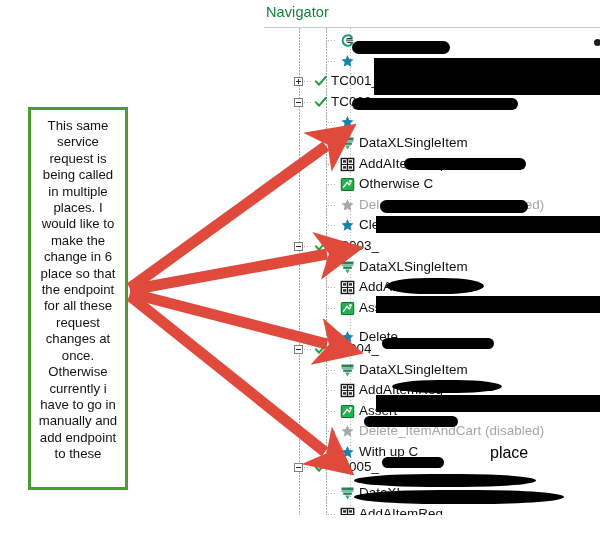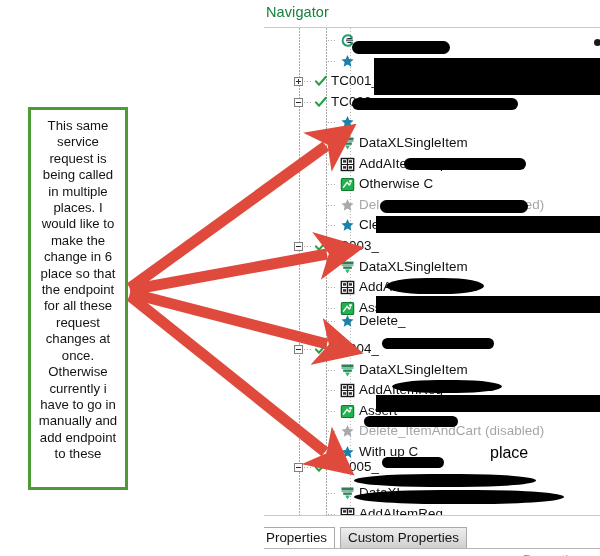--- a/index.html
+++ b/index.html
@@ -377,21 +377,21 @@
           </div>
           <div class="row" style="top: 269.8px;">
             <span class="hconn" style="left:64px;"></span>
             <span class="ico" style="left:76px;"><svg viewBox="0 0 16 16" width="15" height="15">
                 <rect x="1.4" y="1.6" width="13.2" height="12.8" rx="1.4" fill="#22b14c" stroke="#0e7a31" stroke-width="1.2"></rect>
                 <path d="M3.4 11.4l4.2-5.6 2.2 2.7 1.6-1.9" fill="none" stroke="#ffffff" stroke-width="1.5"></path>
                 <circle cx="11.2" cy="4.6" r="1.5" fill="#ffffff"></circle>
               </svg></span>
             <span class="lbl" style="left:95px;">Assertion With ADN</span>
           </div>
-          <div class="row" style="top: 283px;">
+          <div class="row" style="top: 299px;">
             <span class="hconn" style="left:64px;"></span>
             <span class="ico" style="left:76px;"><svg viewBox="0 0 16 16" width="15" height="15">
                 <path d="M8 1.1l1.95 4.2 4.55.5-3.4 3.1.95 4.6L8 11.2l-4.05 2.3.95-4.6L1.5 5.8l4.55-.5z" fill="#1b81a8"></path>
               </svg></span>
             <span class="lbl" style="left:95px;">Delete_</span>
           </div>
           <div class="row" style="top: 311px;">
             <span class="twisty minus" style="left:30px;"></span>
             <span class="hconn" style="left:40px;"></span>
             <span class="checkmark" style="left:50px;"><svg viewBox="0 0 16 16" width="14" height="14">
@@ -489,27 +489,20 @@
     <div class="redact" style="left:112px; top:296px; width:224px; height:17px;"></div>
     <div class="redact rounded" style="left:118px; top:338px; width:112px; height:11px;"></div>
     <div class="redact blob" style="left:128px; top:380px; width:110px; height:13px;"></div>
     <div class="redact" style="left:112px; top:395px; width:224px; height:17px;"></div>
     <div class="redact rounded" style="left:100px; top:416px; width:94px; height:11px;"></div>
     <div class="redact rounded" style="left:118px; top:457px; width:62px; height:11px;"></div>
     <div class="redact blob" style="left:90px; top:474px; width:182px; height:13px;"></div>
     <div class="redact blob" style="left:90px; top:490px; width:210px; height:14px;"></div>
     <div class="dot-mark" style="left:330px; top:39px; width:7px; height:7px;"></div>
 
-    <div id="tabbar">
-      <div class="tb-rule"></div>
-      <div class="tab active" style="left:-6px;">Properties</div>
-      <div class="tab inactive" style="left:76px;">Custom Properties</div>
-      <div class="tb-underline"></div>
-      <span class="tb-ghost">Properties</span>
-    </div>
   </div>
 
   <svg id="arrows" viewBox="0 0 600 556">
     <defs>
       <marker id="ah" viewBox="0 0 10 10" refX="2.2" refY="5" markerWidth="4.4" markerHeight="4.4" orient="auto-start-reverse">
         <path d="M 0 0 L 10 5 L 0 10 L 2.6 5 z" fill="#e04a3c"></path>
       </marker>
     </defs>
     <g stroke="#e04a3c" stroke-width="11" fill="none" marker-end="url(#ah)">
       <line x1="130" y1="288" x2="326" y2="146"></line>

